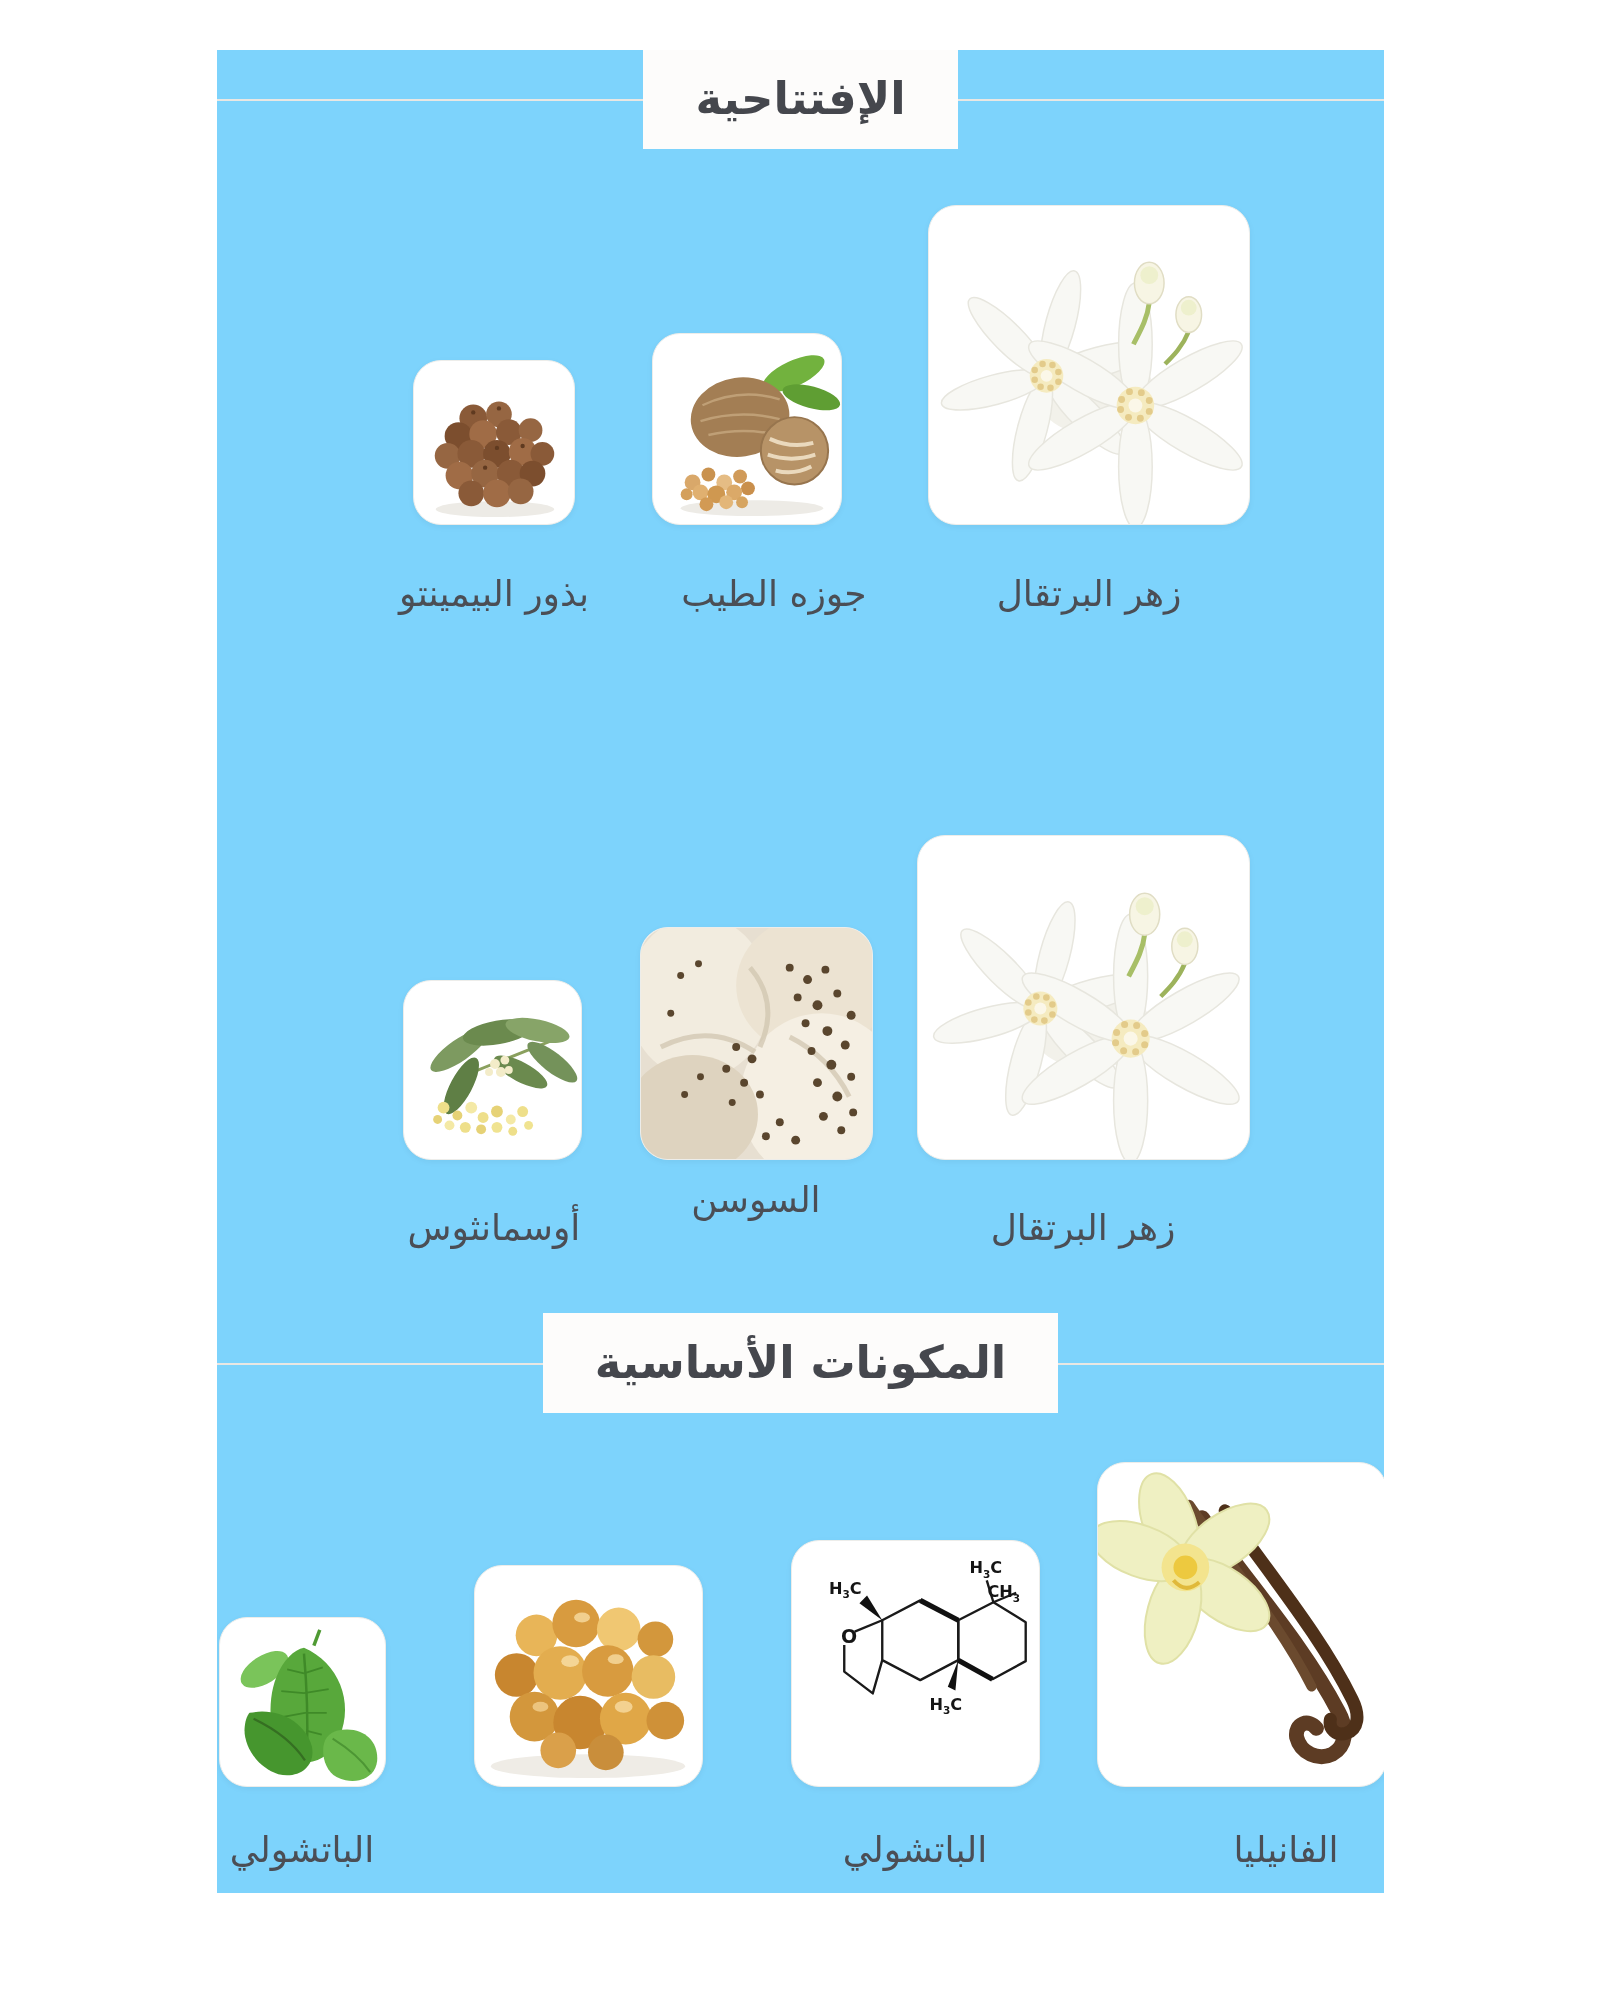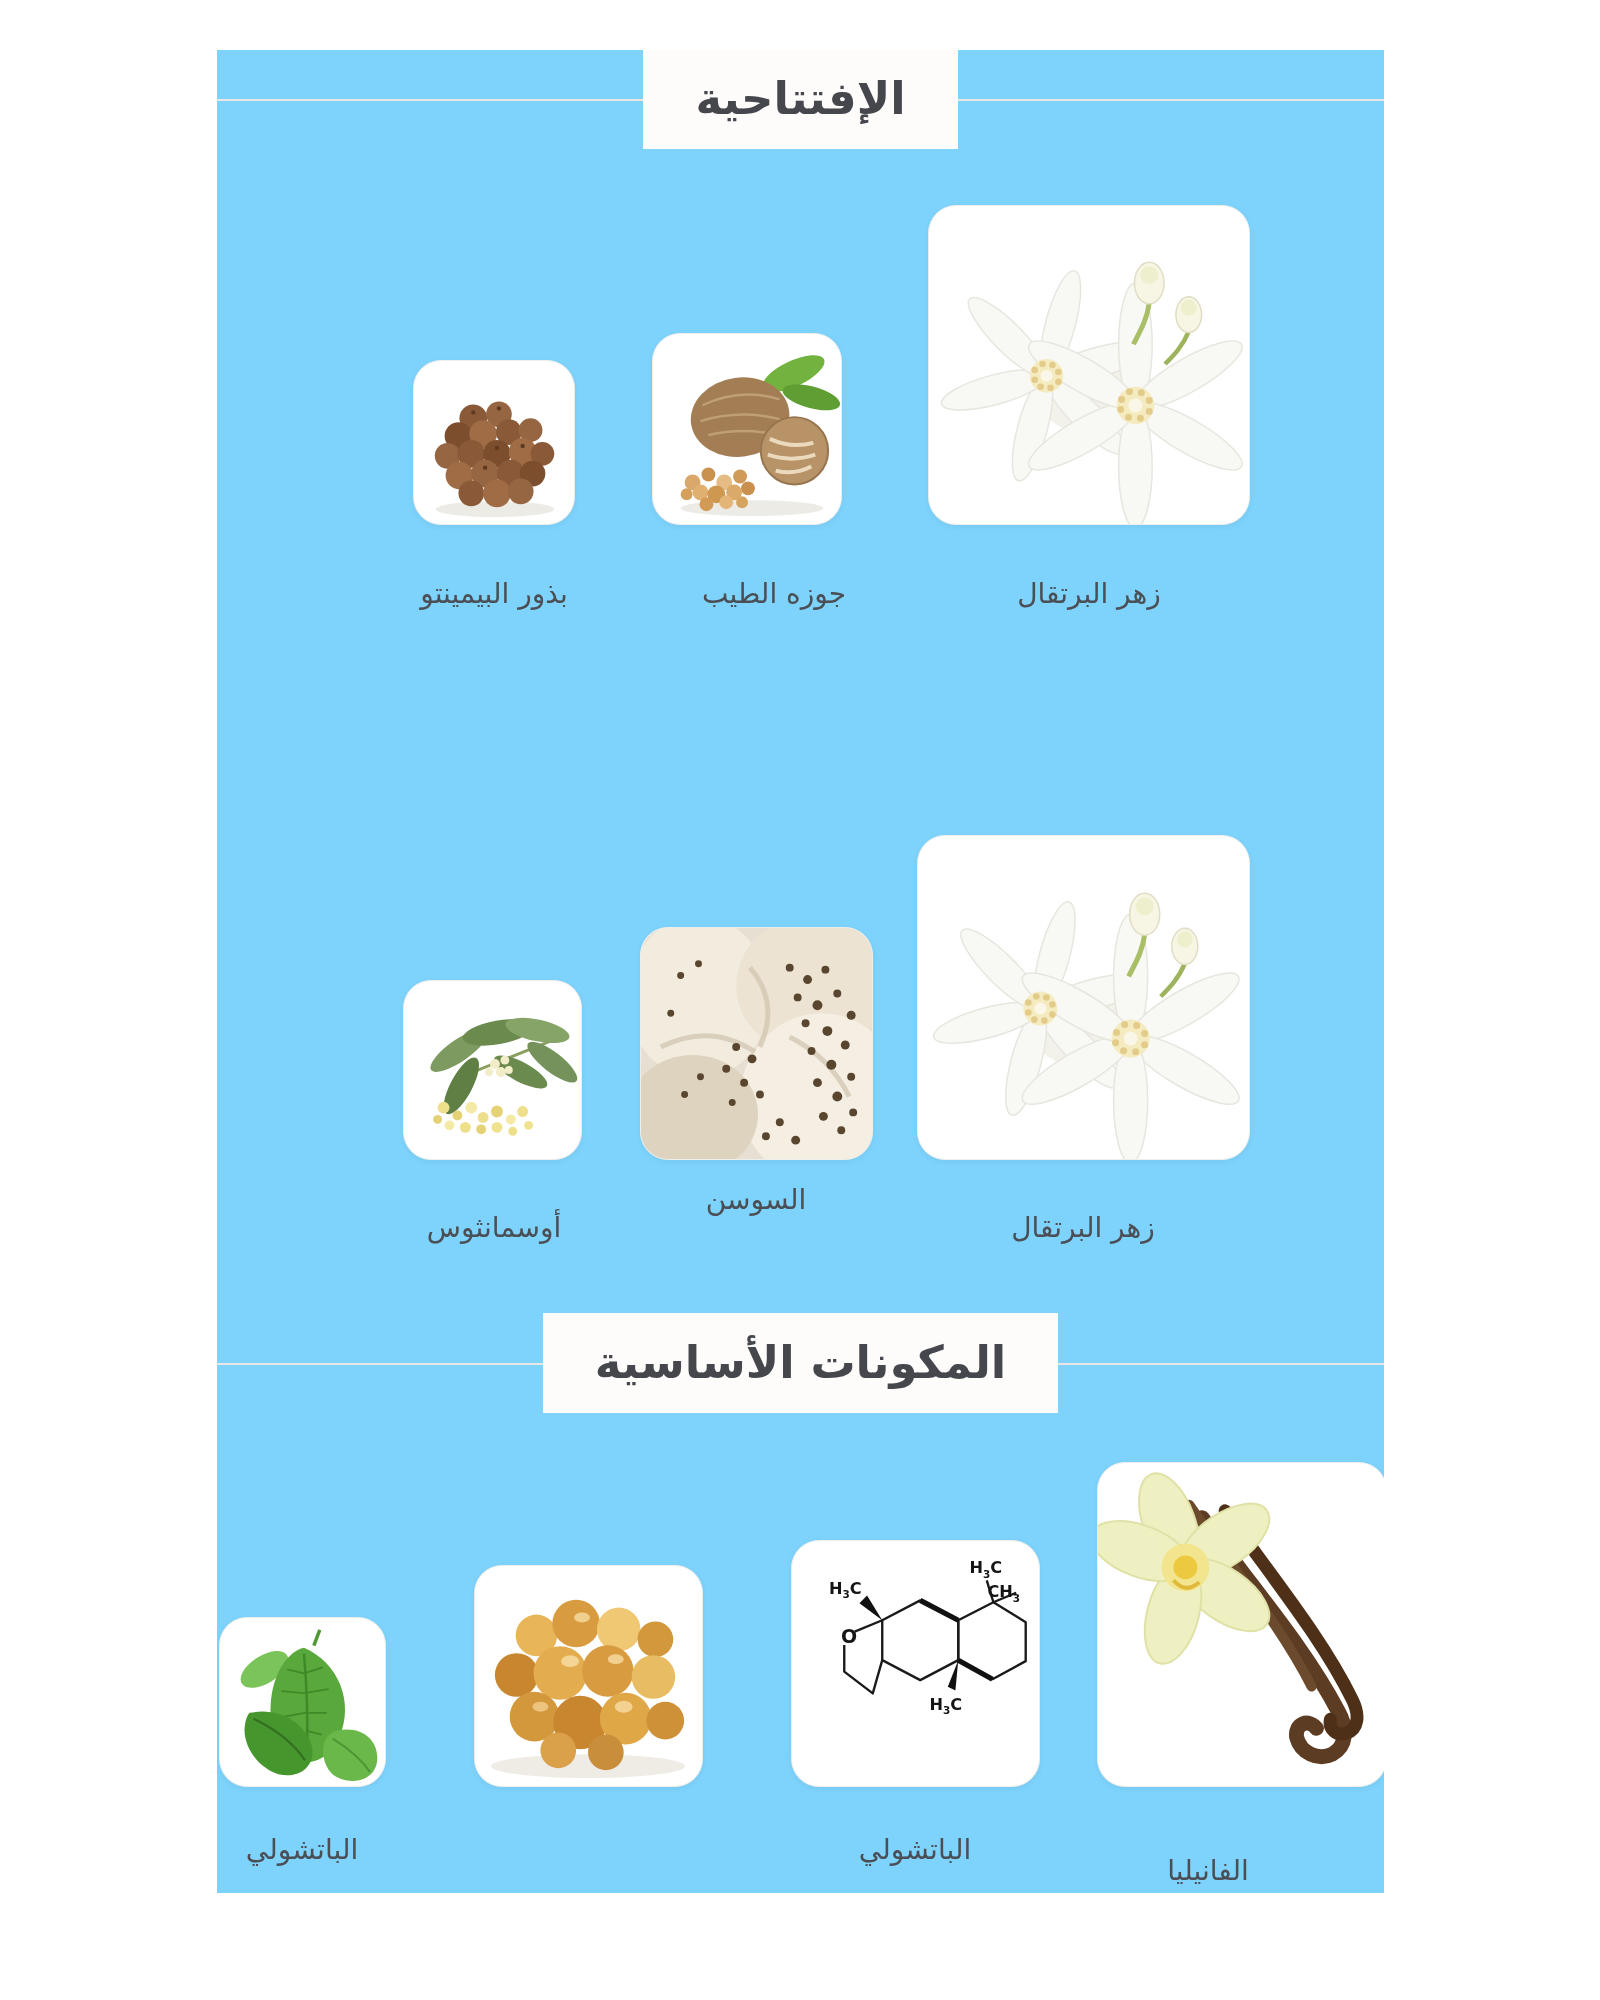--- a/index.html
+++ b/index.html
@@ -8,21 +8,21 @@
          background:#7dd3fc;overflow:hidden;}
   .sec-title{position:absolute;left:0;right:0;height:100px;text-align:center;}
   .sec-title::before{content:"";position:absolute;left:0;right:0;top:50%;height:2px;
          background:#e9e7e3;}
   .sec-title span{position:relative;display:inline-block;background:#fdfcfb;line-height:100px;
          padding:0 52px;font-size:45px;font-weight:700;color:#45474d;letter-spacing:0;}
   .tile{position:absolute;background:#ffffff;border:1px solid #ededea;border-radius:28px;
          box-shadow:0 2px 6px rgba(0,0,0,0.05);overflow:hidden;box-sizing:border-box;}
   .tile svg{display:block;width:100%;height:100%;}
   .nlabel{position:absolute;transform:translateX(-50%);white-space:nowrap;
-         font-size:28px;font-weight:500;color:#4b4e55;line-height:55px;}
+         font-size:36px;font-weight:500;color:#4b4e55;line-height:55px;}
   .chem text{font-family:"DejaVu Sans",sans-serif;font-weight:600;fill:#151515;}
 </style>
 </head>
 <body>
 
 <div class="panel">
 
   <div class="sec-title" style="top:-1px;">
     <span>الإفتتاحية</span>
   </div>
@@ -294,21 +294,21 @@
         <ellipse transform="rotate(55)" cx="0" cy="-48" rx="26" ry="52"></ellipse>
         <ellipse transform="rotate(125)" cx="0" cy="-48" rx="26" ry="52"></ellipse>
         <ellipse transform="rotate(195)" cx="0" cy="-48" rx="26" ry="52"></ellipse>
         <ellipse transform="rotate(290)" cx="0" cy="-48" rx="26" ry="52"></ellipse>
       </g>
       <circle cx="88" cy="105" r="24" fill="#f3e48e"></circle>
       <circle cx="88" cy="105" r="12" fill="#edc93f"></circle>
       <path d="M76,118 q12,14 26,2" stroke="#e0b93a" stroke-width="4" fill="none"></path>
     </svg>
   </div>
-  <div class="nlabel" style="left:991px;top:1772px;margin-top:21px;">الفانيليا</div>
+  <div class="nlabel" style="left:1069px;top:1772px;">الفانيليا</div>
 
   <div class="tile" style="left:574px;top:1490px;width:249px;height:247px;">
     <svg viewBox="0 0 260 247" class="chem">
       <g stroke="#1a1a1a" stroke-width="2.5" fill="none" stroke-linejoin="round">
         <polygon points="95,78 135,57 175,78 175,120 135,141 95,120"></polygon>
         <polygon points="175,78 212,59 246,80 246,121 211,140 175,120"></polygon>
         <polyline points="95,78 66,90"></polyline>
         <polyline points="55,104 55,132 85,155 95,120"></polyline>
         <line x1="212" y1="59" x2="205" y2="36"></line>
         <line x1="212" y1="59" x2="236" y2="49"></line>

